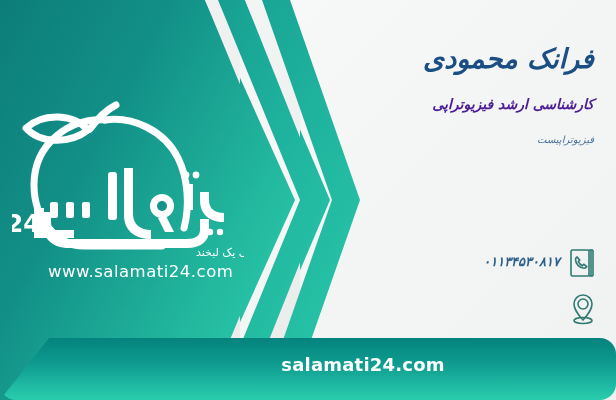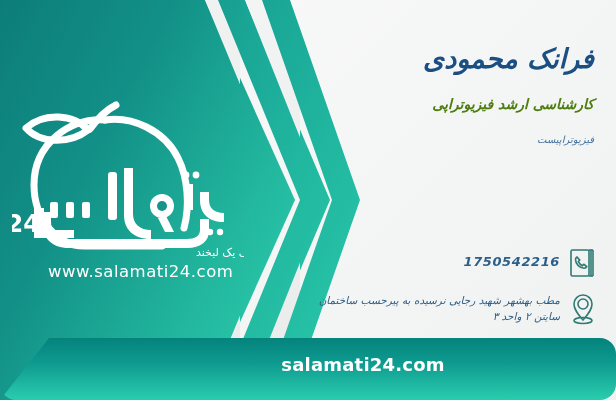--- a/index.html
+++ b/index.html
@@ -112,21 +112,21 @@
     line-height:1.25;
     white-space:nowrap;
   }
 
   .degree {
     position:absolute;
     right:22px; top:95px;
     width:290px;
     font-size:14px;
     font-weight:bold;
-    color:#4d7c0f;
+    color:#4c1d95;
     line-height:1.3;
     white-space:nowrap;
   }
 
   .specialty {
     position:absolute;
     right:22px; top:133px;
     width:290px;
     font-size:10px;
     font-weight:normal;
@@ -272,34 +272,33 @@
               <rect x="1" y="2" width="18" height="26" rx="1.5"></rect>
               <line x1="19" y1="2" x2="23" y2="2"></line>
               <line x1="23" y1="2" x2="23" y2="28"></line>
               <line x1="19" y1="28" x2="23" y2="28"></line>
               <line x1="21" y1="2" x2="21" y2="28"></line>
               <path d="M7 9 c0 0 -1.5 0.6 -1.5 2.6 c0 4.6 4.4 8.6 8.6 8.6 c2 0 2.6 -1.6 2.6 -1.6
                        l-2.8 -2.2 -1.6 1.4 c-1.6 -0.9 -3.2 -2.5 -4 -4.1 l1.4 -1.6 z"></path>
             </g>
           </svg>
         </span>
-        <span class="c-text phone">1750542216</span>
+        <span class="c-text phone">۰۱۱۳۴۵۳۰۸۱۷</span>
       </div>
 
       <div class="c-row">
         <span class="c-icon">
           <svg width="28" height="32" viewBox="0 0 28 32" xmlns="http://www.w3.org/2000/svg">
             <g fill="none" stroke="#2f7a72" stroke-width="1.6">
               <path d="M14 2 c-5 0 -9 4 -9 9 c0 6.5 9 16 9 16 c0 0 9 -9.5 9 -16 c0 -5 -4 -9 -9 -9 z"></path>
               <circle cx="14" cy="11" r="5"></circle>
               <ellipse cx="14" cy="27.5" rx="9" ry="3"></ellipse>
             </g>
           </svg>
         </span>
-        <span class="c-text">مطب بهشهر شهید رجایی نرسیده به پیرحسب ساختمان سایتن ۲ واحد ۳</span>
       </div>
 
     </div>
   </div>
 
   <div class="bottom-bar">
     <div class="bb-text">salamati24.com</div>
   </div>
 
 </div>

